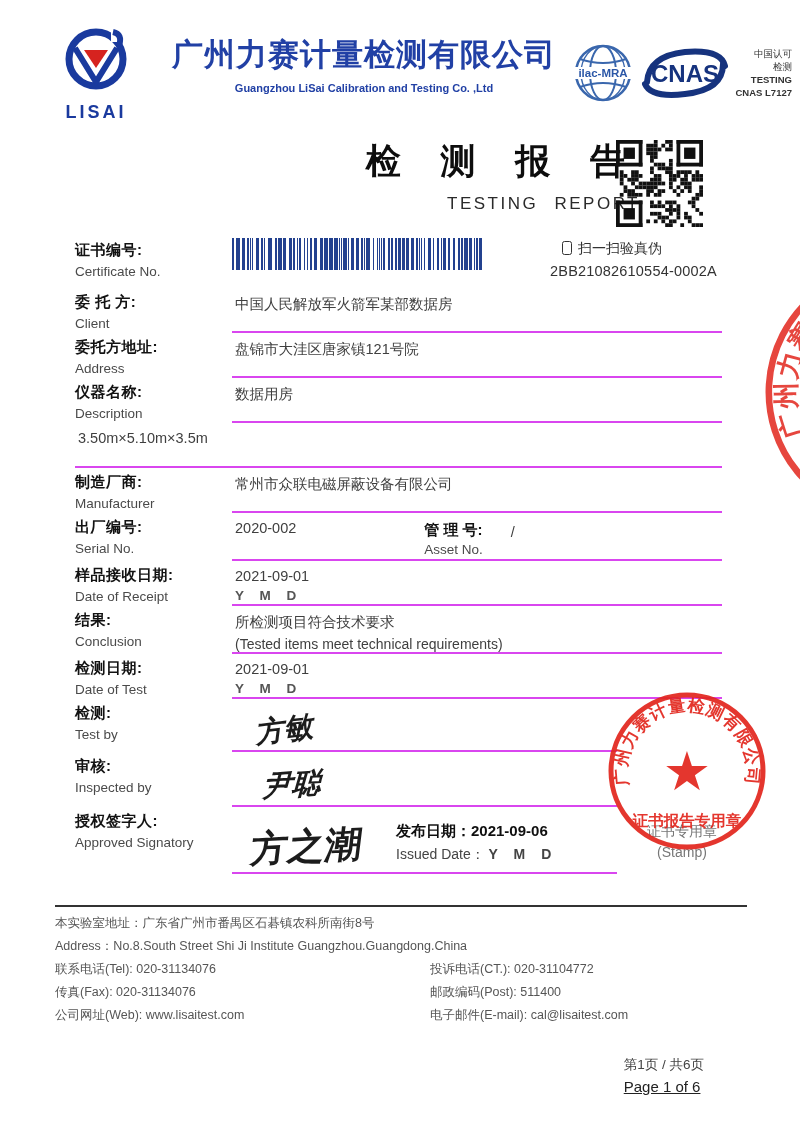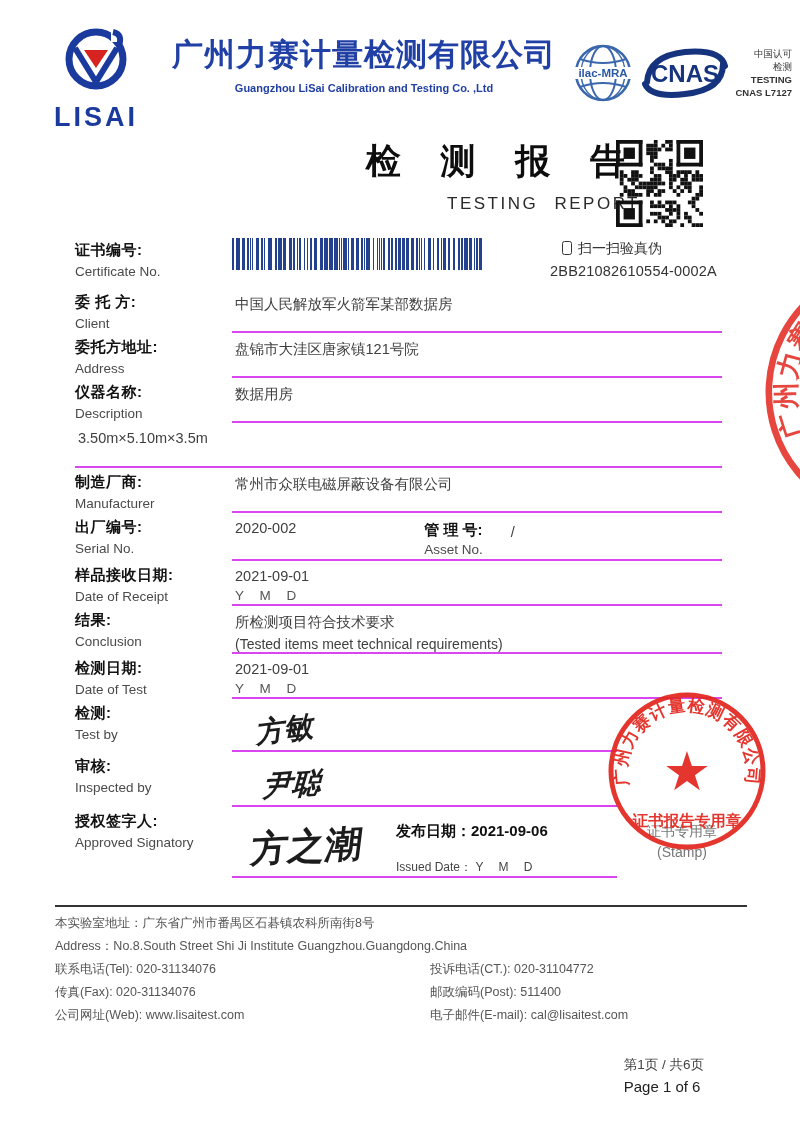--- a/index.html
+++ b/index.html
@@ -4,21 +4,21 @@
 <style>
   * { margin:0; padding:0; box-sizing:border-box; }
   html,body { background:#888; }
   .page {
     position:relative; width:800px; height:1131px; margin:0 auto;
     background:#ffffff; overflow:hidden;
     font-family:"Liberation Sans","DejaVu Sans",sans-serif; color:#222;
   }
   
   .logo { position:absolute; left:44px; top:26px; width:104px; text-align:center; }
-  .logo-text { margin-top:2px; font-size:27px; font-weight:bold; color:#1a3a9e; letter-spacing:3px; }
+  .logo-text { margin-top:2px; font-size:18px; font-weight:bold; color:#1a3a9e; letter-spacing:3px; }
   .company { position:absolute; left:150px; top:34px; width:428px; text-align:center; }
   .company-cn { font-size:31px; font-weight:bold; color:#2140a5; letter-spacing:1px; white-space:nowrap; }
   .company-en { margin-top:6px; font-size:11px; font-weight:bold; color:#2140a5; white-space:nowrap; }
   .badges { position:absolute; right:8px; top:42px; display:flex; align-items:center; gap:5px; }
   .badge-lines { font-size:9.5px; color:#333; line-height:13px;text-align:right; }
   .badge-lines .b34 { font-weight:bold; }
   
   .title-block { position:absolute; left:140px; top:138px; width:500px; text-align:right; }
   .title-cn { font-size:35px; font-weight:bold; color:#0d0d0d; letter-spacing:15px; white-space:nowrap; }
   .title-en { margin-top:9px; font-size:17px; color:#2a2a2a; letter-spacing:2.5px; word-spacing:9px; }
@@ -32,50 +32,50 @@
   .scan-block { margin-left:68px; width:175px; font-size:14px; color:#333; }
   .scan-hint { padding-left:12px; white-space:nowrap; }
   .phone-icon { display:inline-block; width:10px; height:14px; border:1.5px solid #333; border-radius:2.5px; vertical-align:-2px; margin-right:6px; }
   .scan-code { margin-top:5px; font-size:14.5px; letter-spacing:0.2px; white-space:nowrap; }
   
   .fields { position:absolute; left:75px; top:292px; width:647px; }
   .frow { display:flex; margin-bottom:4px; }
   .fvalue { flex:1; border-bottom:2px solid #d946ef; min-height:41px; padding:3px 2px 0 3px;
             font-size:14.5px; color:#3f3f3f; }
   .fvalue .sub { margin-top:4px; font-size:13.5px; color:#555; }
-  .ymd { word-spacing:12px; }
+  .ymd { word-spacing:12px;font-weight:bold; }
   .fvalue.short { flex:none; width:385px; }
   .sig-cell1 { min-height:45px; }
   .sig-cell2 { min-height:46px; }
   .sig-cell3 { min-height:62px; display:flex; }
   .serial-flex { display:flex; }
   .inner-label { margin-left:128px; }
   .inner-label .cn { font-size:15px; font-weight:bold; color:#121212; line-height:20px; }
   .inner-label .en { font-size:13.5px; color:#4a4a4a; line-height:19px; }
   .inner-value { margin-left:28px; padding-top:4px; }
   .signature { display:inline-block; font-family:"DejaVu Sans",sans-serif; font-weight:bold; color:#1c1c1c; }
   .sig1 { font-size:29px; margin:4px 0 0 22px; transform:rotate(-7deg) skewX(-14deg); }
   .sig2 { font-size:29px; margin:6px 0 0 30px; transform:rotate(-4deg) skewX(-20deg); }
   .sig3 { font-size:37px; margin:8px 0 0 16px; transform:rotate(-3deg) skewX(-10deg); }
   .issued-block { margin-left:34px; padding-top:8px; width:175px; flex:none; }
   .issued-l1 { font-size:15px; font-weight:bold; color:#0f0f0f; white-space:nowrap; }
-  .issued-l2 { margin-top:18px; font-size:12px; color:#444; white-space:nowrap; }
+  .issued-l2 { margin-top:5px; font-size:14px; color:#444; white-space:nowrap; }
   .stamp-label-block { margin-left:30px; padding-top:10px; text-align:center; color:#777; font-size:14px; }
   .stamp-label-block div { line-height:21px; }
   
   .stamp-main { position:absolute; left:602px; top:686px; width:170px; height:170px; opacity:0.92; pointer-events:none; }
   .stamp-edge { position:absolute; left:754px; top:252px; width:280px; height:280px; opacity:0.85; transform:rotate(-18deg); pointer-events:none; }
   
   .footer { position:absolute; left:55px; top:905px; width:692px; border-top:2px solid #333; padding-top:9px;
             font-size:12.5px; color:#555; }
   .footer .fr { display:flex; margin-bottom:8px; line-height:15px; }
   .footer .c1 { width:375px; flex:none; }
   .pagenum { position:absolute; right:96px; top:1056px; }
   .pagenum .p-cn { font-size:13.5px; color:#444; }
-  .pagenum .p-en { margin-top:4px; font-size:15px; color:#222; }
+  .pagenum .p-en { margin-top:4px; font-size:15px; color:#222;text-decoration:underline; }
 </style>
 </head>
 <body>
 
 <div class="page">
 
   <div class="logo">
     <svg width="74" height="70" viewBox="0 0 74 70">
       <circle cx="37" cy="33" r="27" fill="none" stroke="#1a3a9e" stroke-width="7"></circle>
       <rect x="52" y="2" width="16" height="14" fill="#ffffff"></rect>

